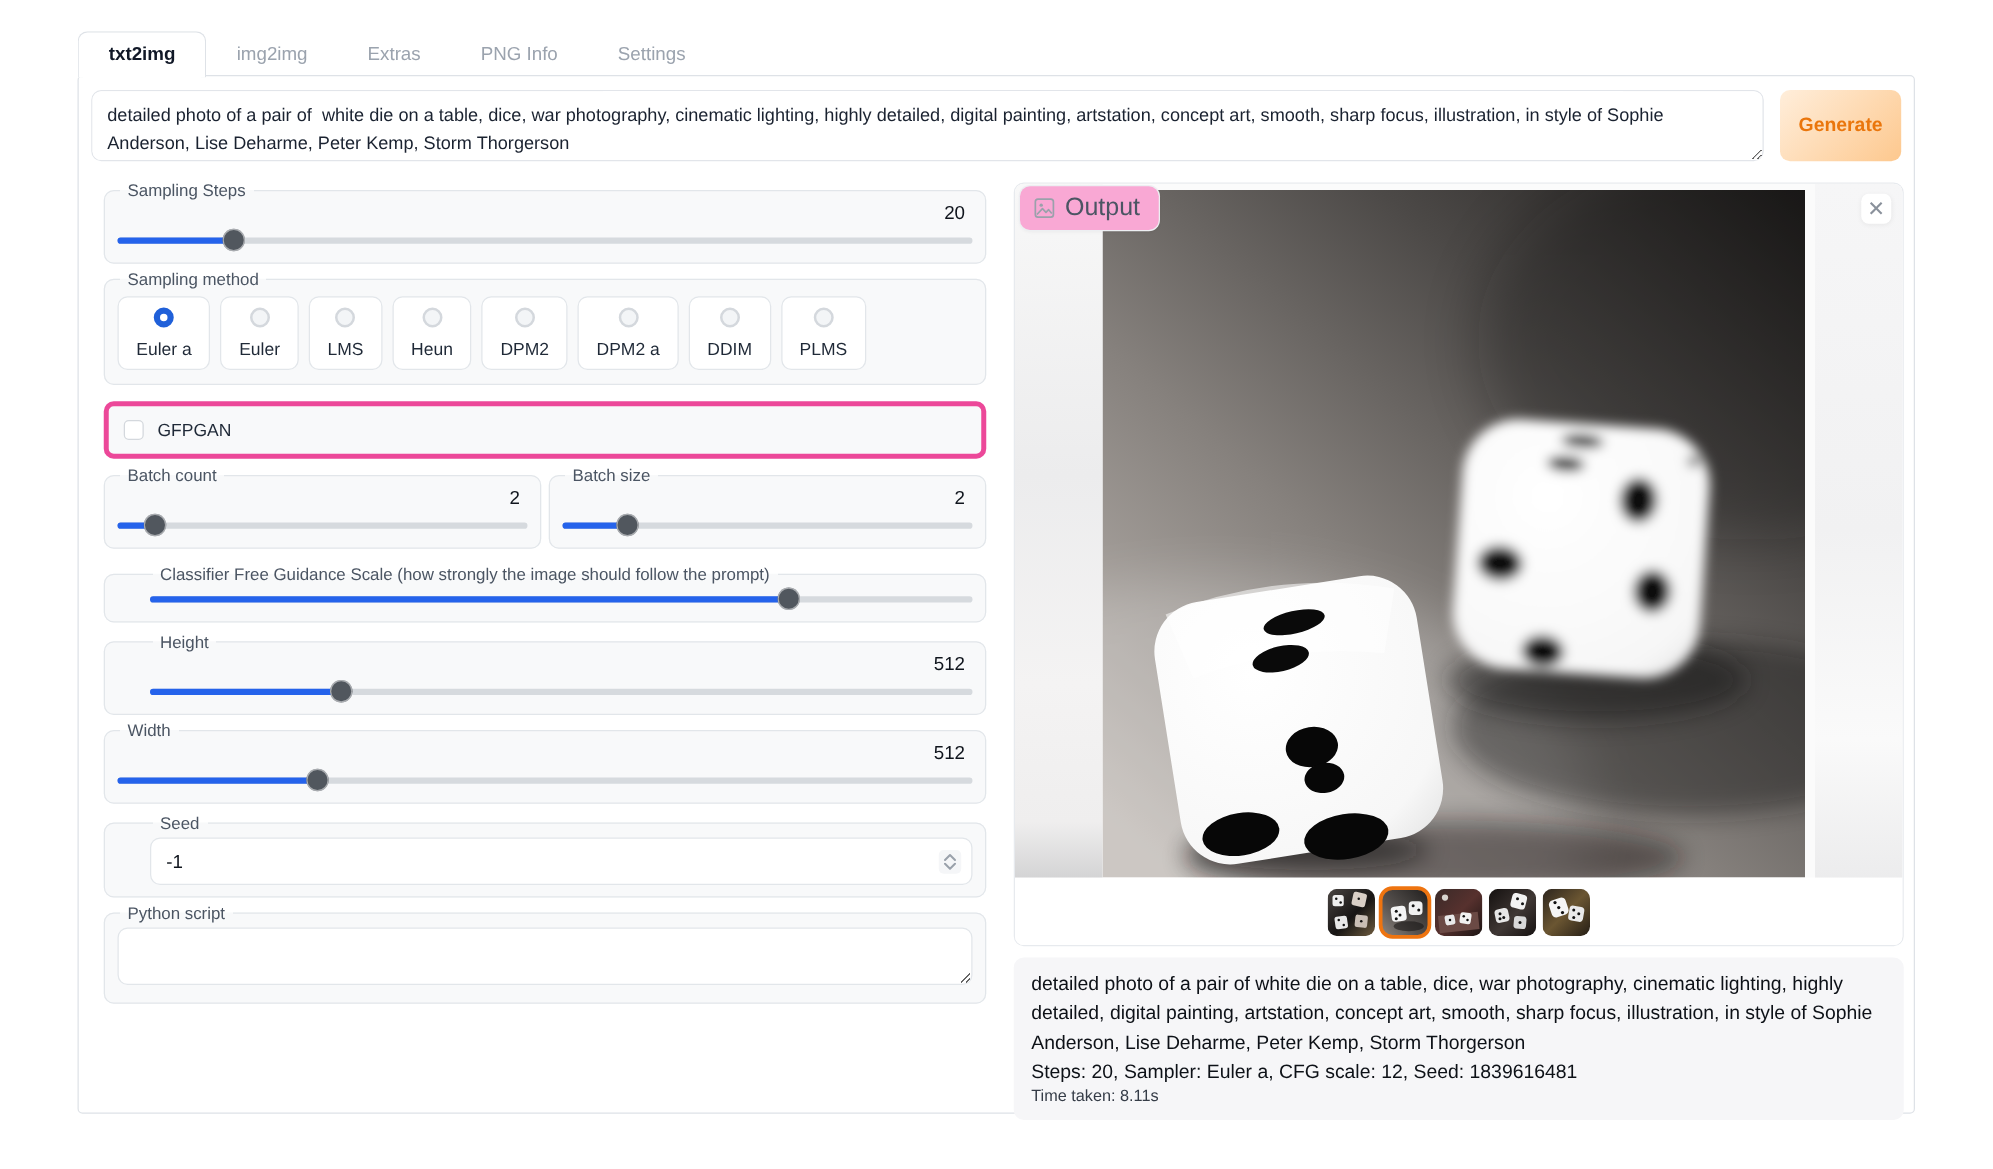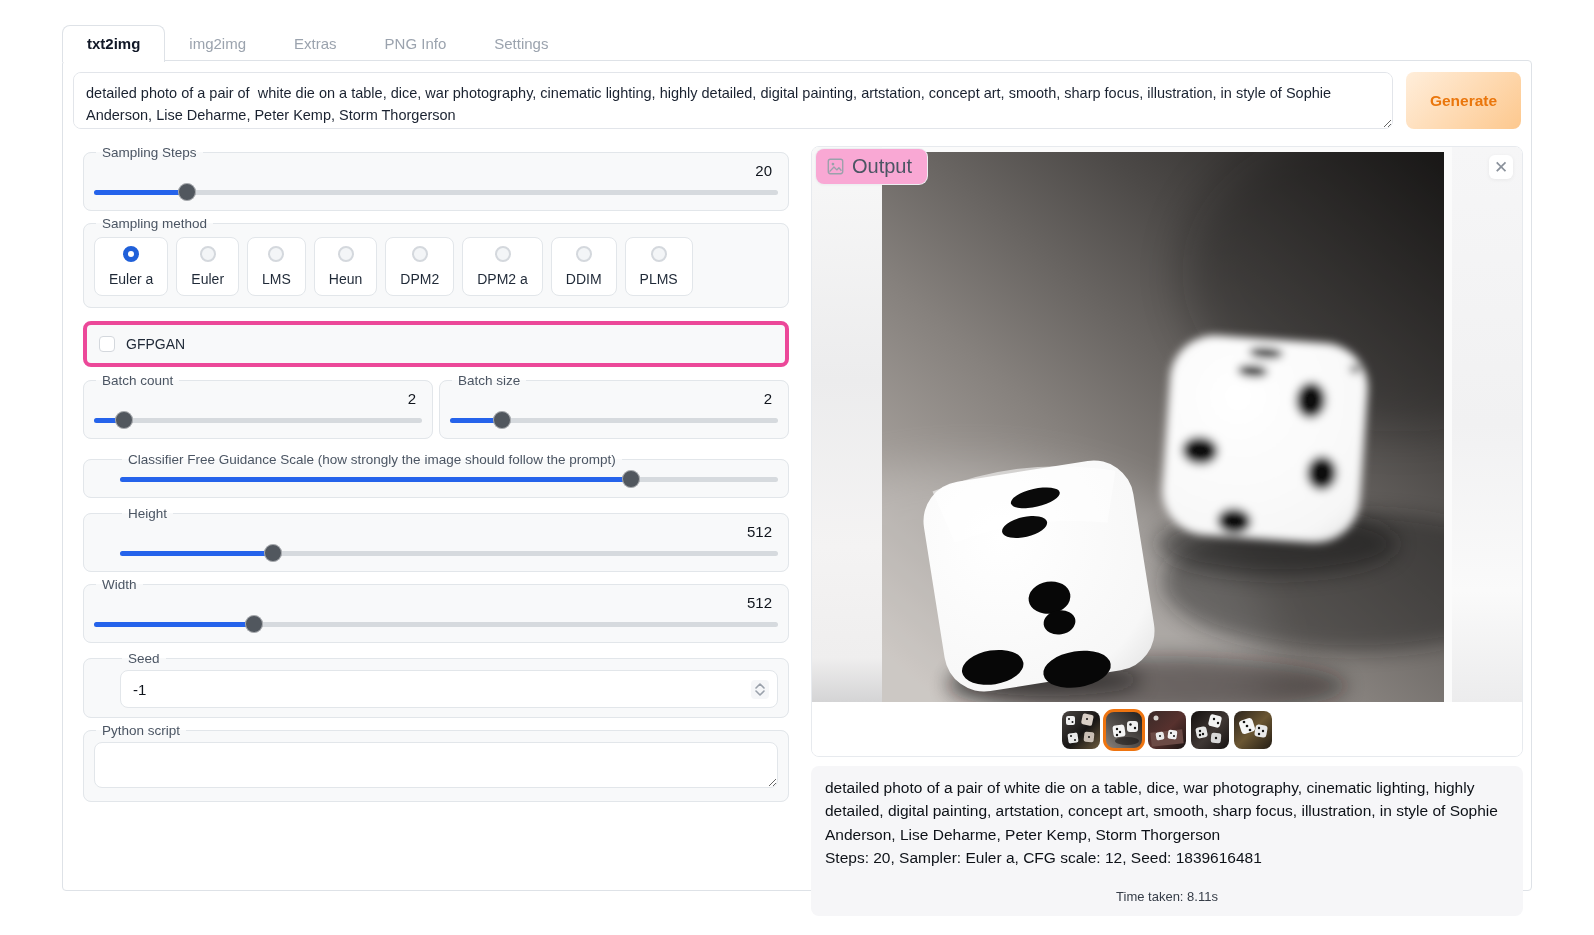--- a/index.html
+++ b/index.html
@@ -14,21 +14,21 @@
 
   
   .app { position:absolute; left:62px; top:60px; width:1470px; height:831px;
          background:#fff; border:1px solid #dee2e7; border-radius:4px; }
 
   
   .prompt-row { display:flex; gap:13px; padding:11px 10px 0 10px; }
   textarea.prompt { flex:1; height:57px; border:1px solid #e2e5ea; border-radius:8px;
          padding:9px 12px; font-family:"Liberation Sans",sans-serif; font-size:14.5px; line-height:1.55;
          color:#1a2230; resize:both; background:#fff; outline:none; }
-  .generate-btn { width:115px; height:57px; border:none; border-radius:8px;
+  .generate-btn { width:97px; height:57px; border:none; border-radius:8px;
          background:linear-gradient(135deg,#ffeedb 0%,#fdc88e 100%);
          color:#ea760c; font-weight:700; font-size:15.5px; cursor:pointer;
          font-family:"Liberation Sans",sans-serif; }
 
   
   .left-col { position:absolute; left:20px; top:84px; width:706px; }
   fieldset { border:1px solid #e2e6ea; border-radius:8px; background:#f8f9fa;
              padding:2px 10px 9px; margin-bottom:5px; }
   legend { font-size:13.5px; color:#4b5563; padding:0 6px; margin-left:2px; }
   .val-row { text-align:right; font-size:15px; color:#10151d; height:20px; padding-right:6px; }
@@ -82,21 +82,21 @@
   .strip.left { left:0; }
   .strip.right { right:0; background:linear-gradient(180deg,#f6f6f7 0%,#f1f1f2 50%,#fafafa 80%,#ececed 100%); }
   .main-image { position:absolute; left:70px; top:5px; }
   .thumbs { height:56px; display:flex; align-items:center; justify-content:center; gap:5px; background:#fff; }
   .thumb { width:38px; height:38px; border-radius:8px; overflow:hidden; cursor:pointer; flex:0 0 auto; }
   .thumb svg { display:block; }
   .thumb.selected { outline:3px solid #ee7410; outline-offset:-1px; border-radius:9px; }
 
   .out-info { margin-top:9px; background:#f6f6f8; border-radius:8px; padding:10px 14px 12px; }
   .out-prompt, .out-params { font-size:15.5px; color:#0d1117; line-height:1.5; }
-  .out-time { font-size:13px; color:#353c47; margin-top:20px;text-align:center; }
+  .out-time { font-size:13px; color:#353c47; margin-top:0; }
 </style>
 </head>
 <body>
 
 <div class="tabbar">
   <div class="tab active">txt2img</div>
   <div class="tab">img2img</div>
   <div class="tab">Extras</div>
   <div class="tab">PNG Info</div>
   <div class="tab">Settings</div>

